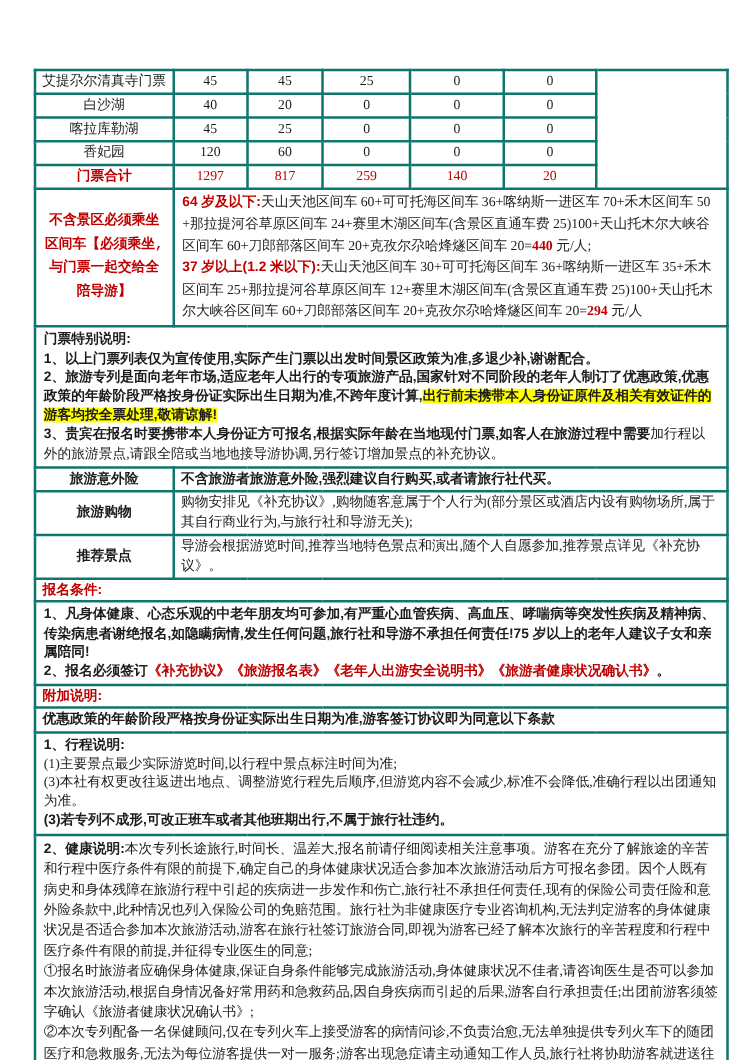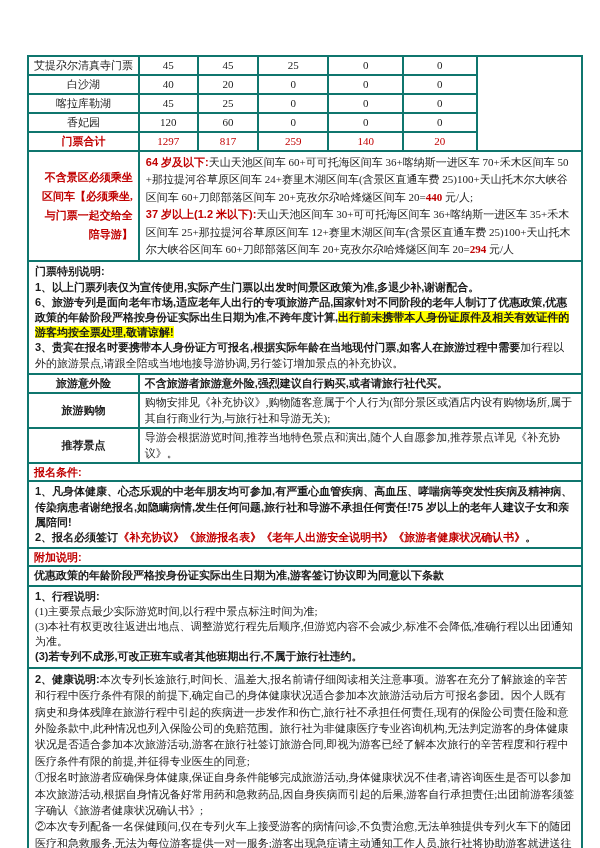--- a/index.html
+++ b/index.html
@@ -13,22 +13,22 @@
     border:2px solid #0f766e;font-size:11px;line-height:15.5px;
     padding:1px 5px;vertical-align:middle;word-break:break-all;
   }
   .c{text-align:center;}
   .ticket-row td{height:17px;padding:0 4px;}
   .red{color:#c00000;}
   .b{font-weight:bold;}
   .hei{font-family:Liberation Sans, sans-serif;}
   .hl{background:#ffff00;}
   .shuttle-label{
-    text-align:right;font-weight:bold;color:#c00000;
-    font-family:Liberation Serif, serif;line-height:19px;
+    text-align:center;font-weight:bold;color:#c00000;
+    font-family:Liberation Mono, monospace;line-height:19px;
   }
   .shuttle-body{line-height:17.4px;padding:2px 6px;}
   .block{padding:2px 6px;line-height:15.2px;}
   .block p{margin:0;}
   .info-label{
     text-align:center;font-weight:bold;
     font-family:"Liberation Sans","DejaVu Sans",sans-serif;
     margin-top:38px;
   }
   .title-row td{
@@ -104,21 +104,21 @@
       <td colspan="6" class="shuttle-body">
         <p style="margin:0"><span class="red b hei">64 岁及以下:</span><span>天山天池区间车 60+可可托海区间车 36+喀纳斯一进区车 70+禾木区间车 50+那拉提河谷草原区间车 24+赛里木湖区间车(含景区直通车费 25)100+天山托木尔大峡谷区间车 60+刀郎部落区间车 20+克孜尔尕哈烽燧区间车 20=</span><span class="red b">440</span><span> 元/人;</span></p>
         <p style="margin:0"><span class="red b hei">37 岁以上(1.2 米以下):</span><span>天山天池区间车 30+可可托海区间车 36+喀纳斯一进区车 35+禾木区间车 25+那拉提河谷草原区间车 12+赛里木湖区间车(含景区直通车费 25)100+天山托木尔大峡谷区间车 60+刀郎部落区间车 20+克孜尔尕哈烽燧区间车 20=</span><span class="red b">294</span><span> 元/人</span></p>
       </td>
     </tr>
 
     <tr>
       <td colspan="7" class="block">
         <p class="b hei">门票特别说明:</p>
         <p class="b hei">1、以上门票列表仅为宣传使用,实际产生门票以出发时间景区政策为准,多退少补,谢谢配合。</p>
-        <p><span class="b hei">6、旅游专列是面向老年市场,适应老年人出行的专项旅游产品,国家针对不同阶段的老年人制订了优惠政策,优惠政策的年龄阶段严格按身份证实际出生日期为准,不跨年度计算,</span><span class="b hei hl">出行前未携带本人身份证原件及相关有效证件的游客均按全票处理,敬请谅解!</span></p>
+        <p><span class="b hei">2、旅游专列是面向老年市场,适应老年人出行的专项旅游产品,国家针对不同阶段的老年人制订了优惠政策,优惠政策的年龄阶段严格按身份证实际出生日期为准,不跨年度计算,</span><span class="b hei hl">出行前未携带本人身份证原件及相关有效证件的游客均按全票处理,敬请谅解!</span></p>
         <p><span class="b hei">3、贵宾在报名时要携带本人身份证方可报名,根据实际年龄在当地现付门票,如客人在旅游过程中需要</span><span>加行程以外的旅游景点,请跟全陪或当地地接导游协调,另行签订增加景点的补充协议。</span></p>
       </td>
     </tr>
 
     <tr>
       <td class="info-label">旅游意外险</td>
       <td colspan="6" class="b hei">不含旅游者旅游意外险,强烈建议自行购买,或者请旅行社代买。</td>
     </tr>
 
     <tr>

